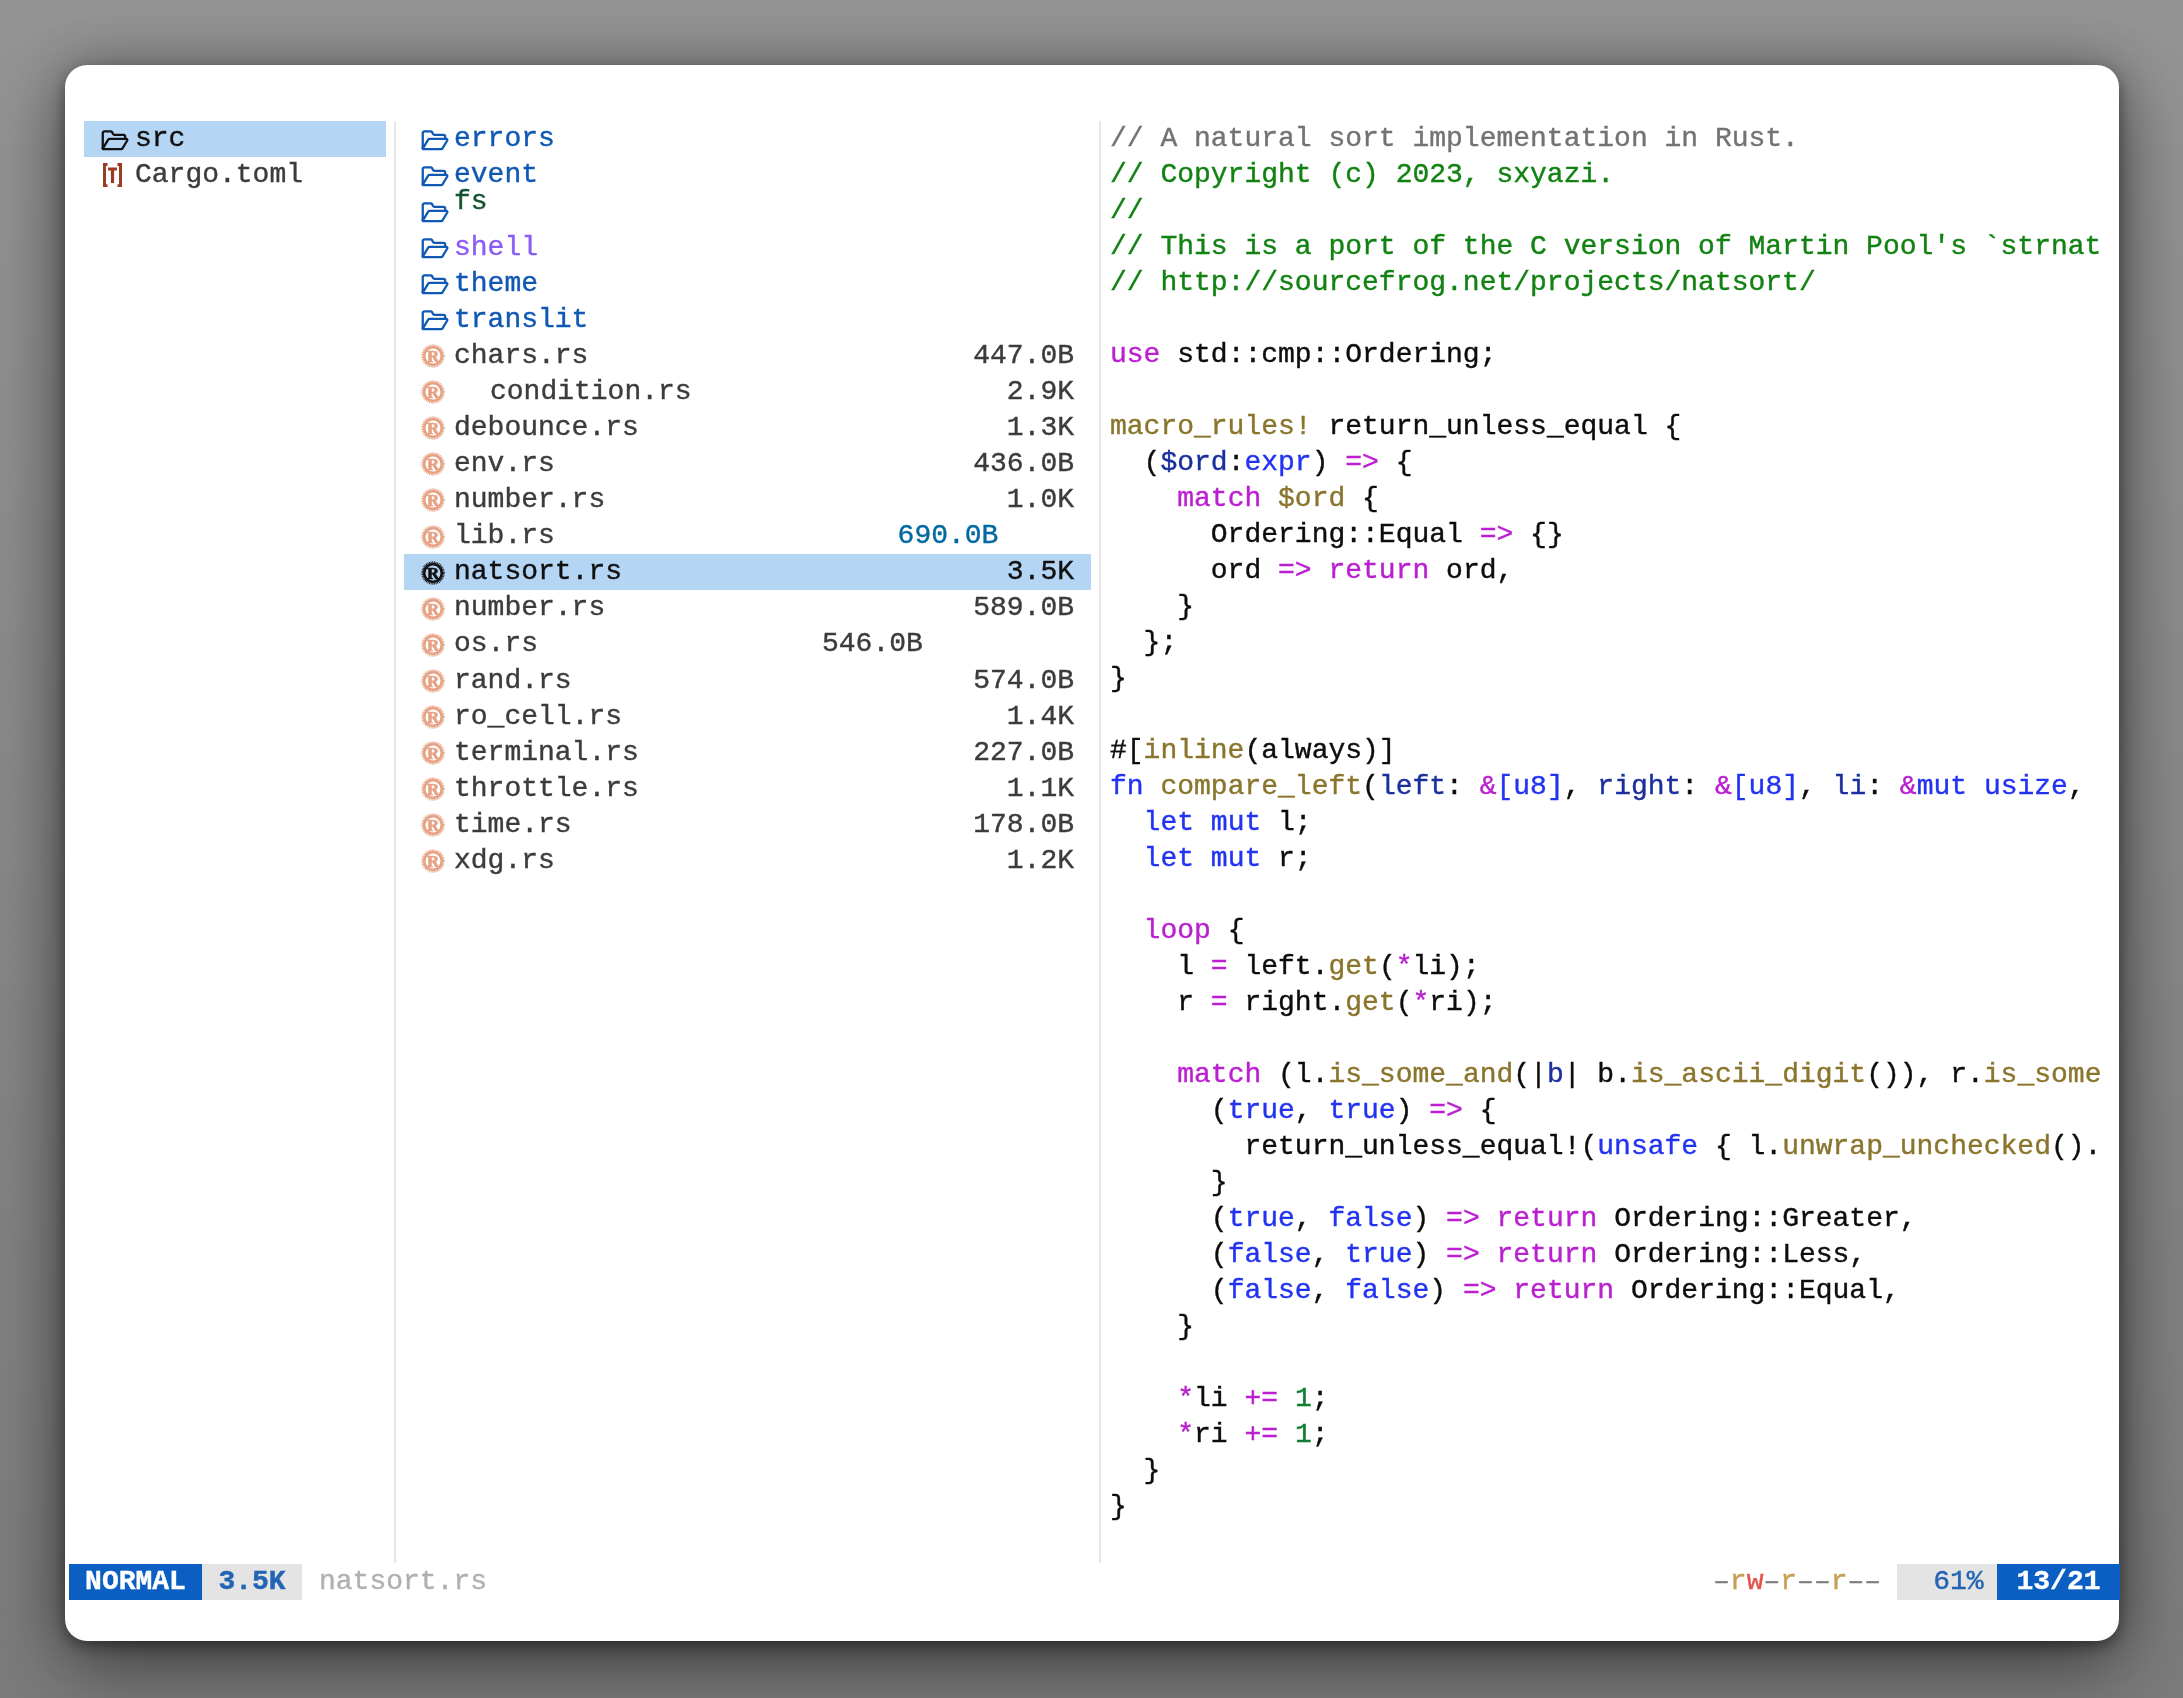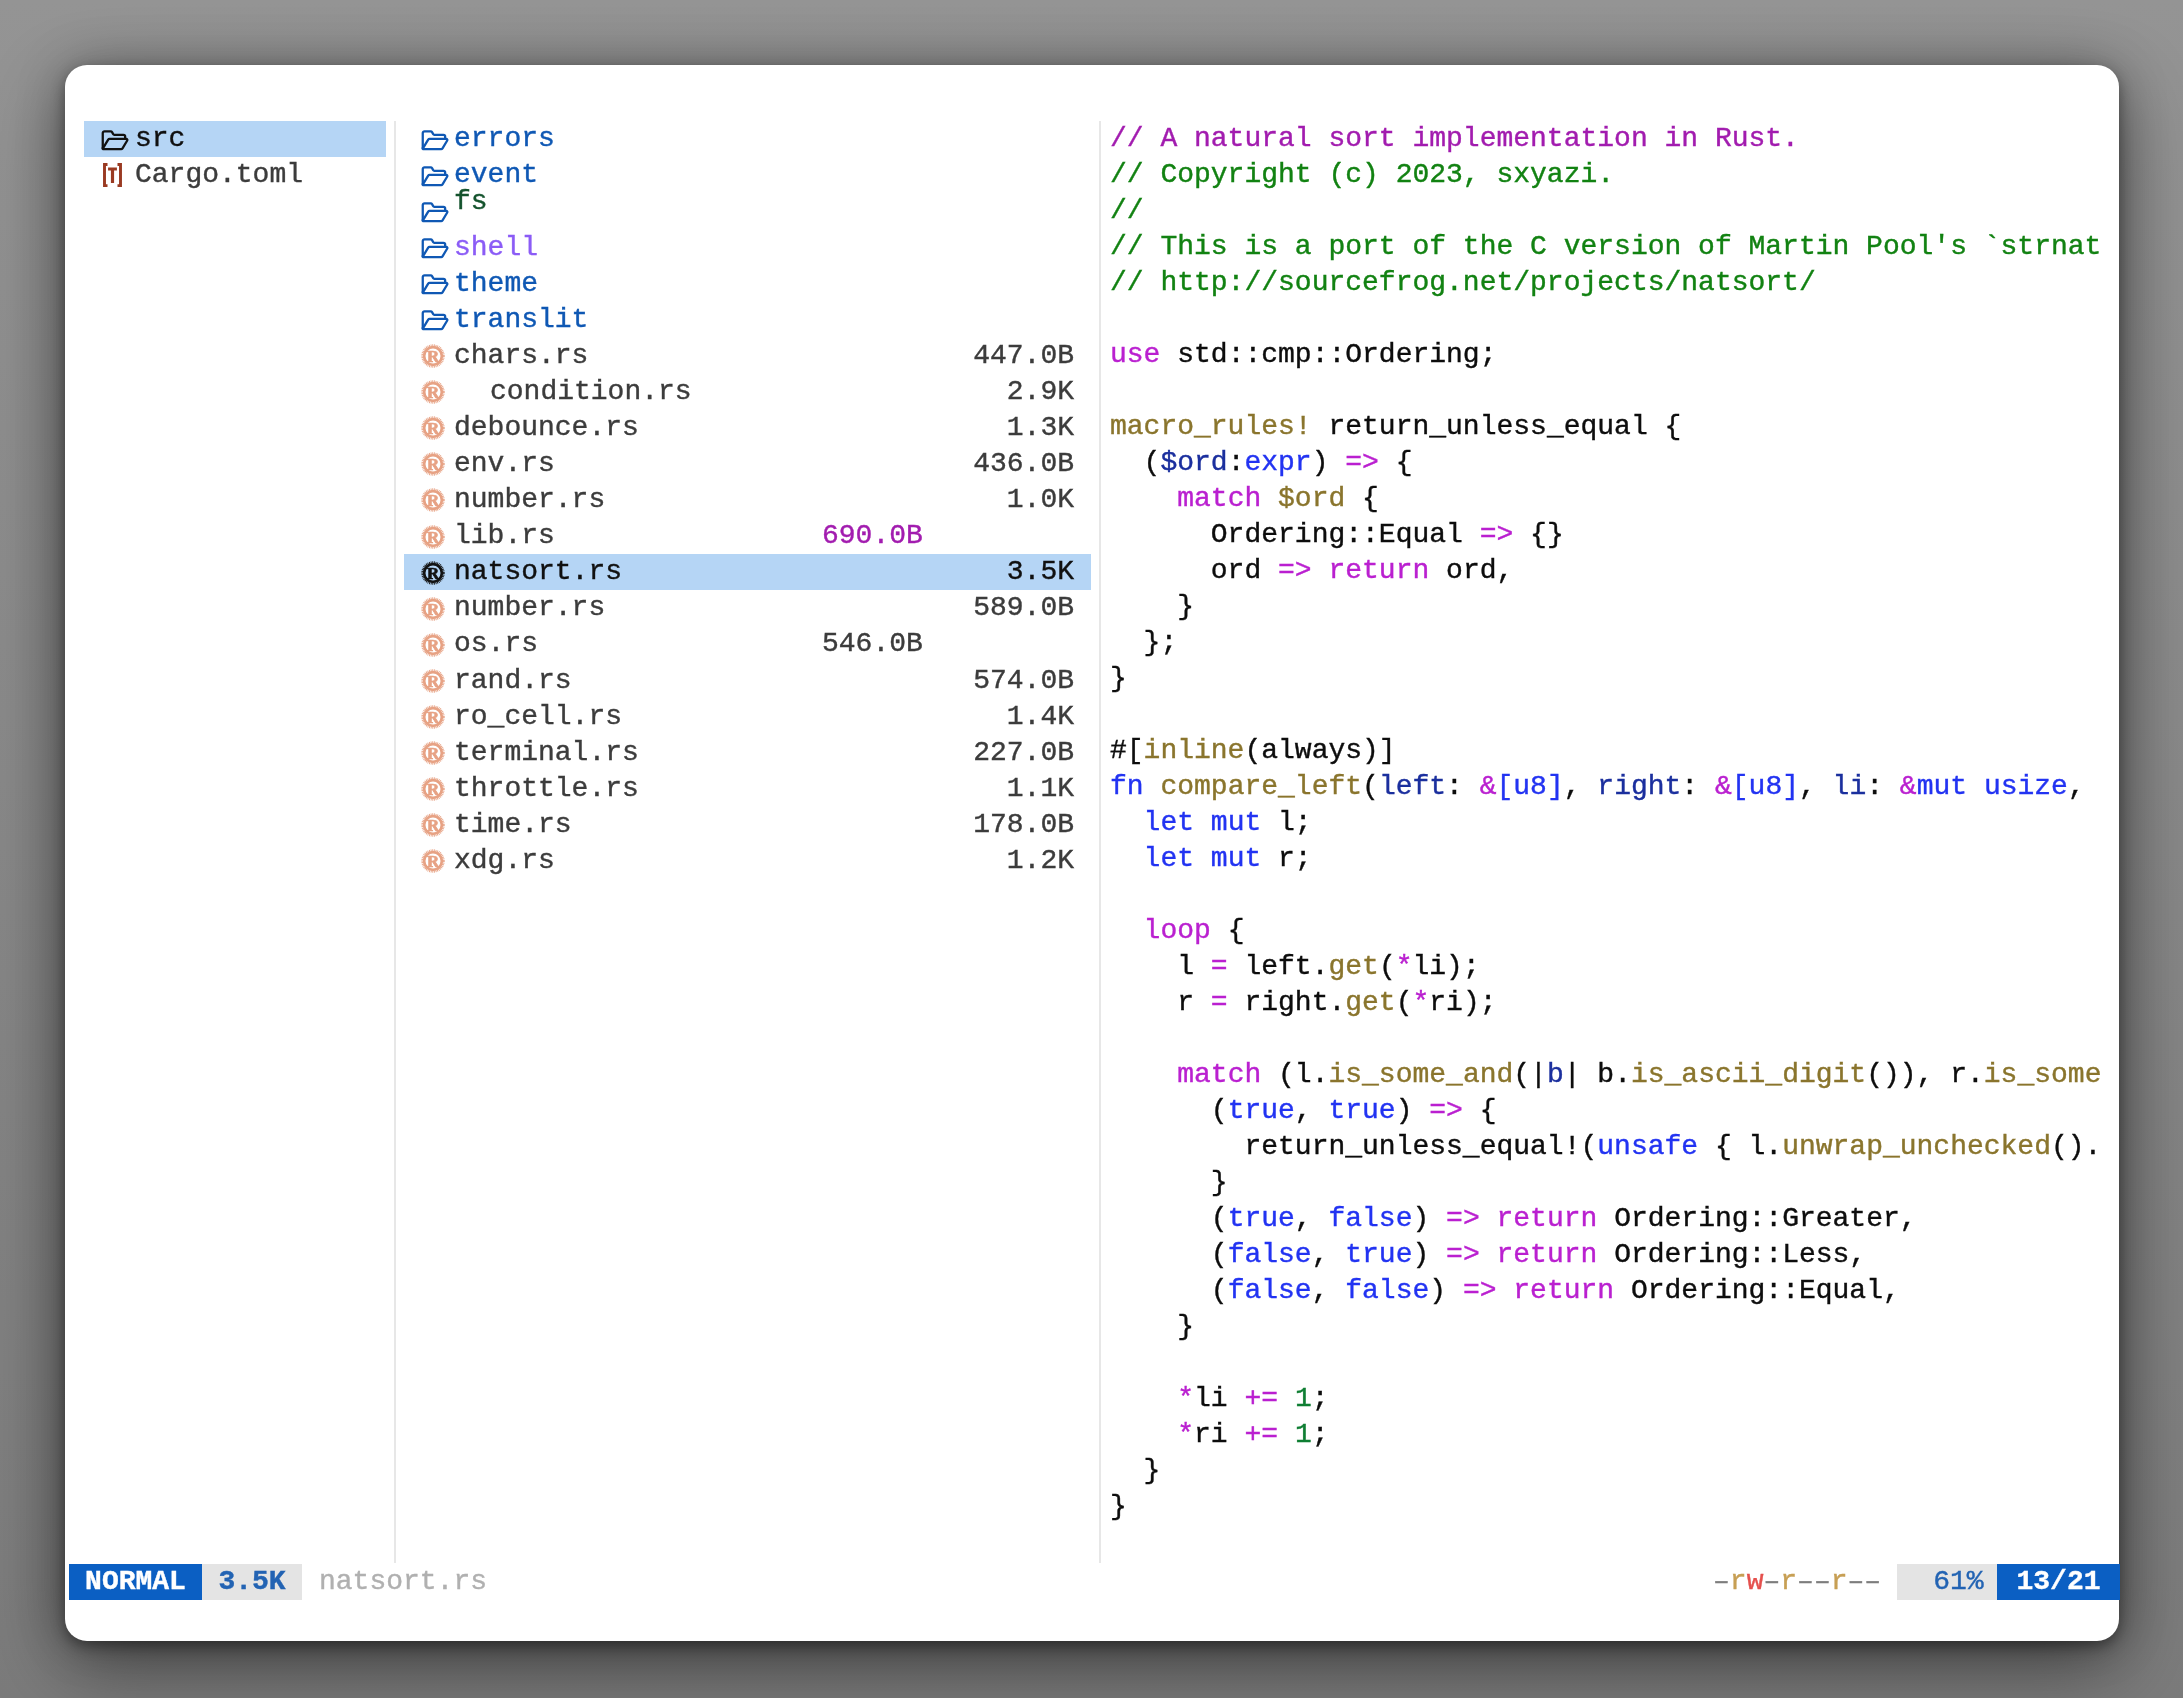--- a/index.html
+++ b/index.html
@@ -86,21 +86,21 @@
       <text x="16.2" y="23.6" text-anchor="middle" font-family="Liberation Serif" font-weight="bold" font-size="22.5" fill="#e7a284" stroke="#e7a284" stroke-width="0.9">R</text>
     </svg></div>
 <div class="row" style="top:482px;left:454px;color:#3c3c3c;">number.rs</div>
 <div class="row" style="top:482px;left:822px;width:252px;text-align:right;color:#3c3c3c;">1.0K</div>
 <div class="ic" style="left:421px;top:525px;width:23.5px;height:23.5px;"><svg width="24" height="24" viewBox="0 0 32 32" style="font-size:33.24px">
       <circle cx="16" cy="16" r="14.1" fill="none" stroke="#e7a284" stroke-width="3.0" stroke-dasharray="1.15 1.02"></circle>
       <circle cx="16" cy="16" r="11.8" fill="none" stroke="#e7a284" stroke-width="3.6"></circle>
       <text x="16.2" y="23.6" text-anchor="middle" font-family="Liberation Serif" font-weight="bold" font-size="22.5" fill="#e7a284" stroke="#e7a284" stroke-width="0.9">R</text>
     </svg></div>
 <div class="row" style="top:518px;left:454px;color:#3c3c3c;">lib.rs</div>
-<div class="row" style="top:518px;left:822px;width:252px;text-align:left;color:#a21caf;">690.0B</div>
+<div class="row" style="top:518px;left:822px;width:252px;text-align:center;color:#0369a1;">690.0B</div>
 <div style="position:absolute;left:404px;top:554px;width:687px;height:36px;background:#b5d5f5;"></div>
 <div class="ic" style="left:421px;top:561px;width:23.5px;height:23.5px;"><svg width="24" height="24" viewBox="0 0 32 32" style="font-size:33.24px">
       <circle cx="16" cy="16" r="14.1" fill="none" stroke="#131313" stroke-width="3.0" stroke-dasharray="1.15 1.02"></circle>
       <circle cx="16" cy="16" r="11.8" fill="none" stroke="#131313" stroke-width="3.6"></circle>
       <text x="16.2" y="23.6" text-anchor="middle" font-family="Liberation Serif" font-weight="bold" font-size="22.5" fill="#131313" stroke="#131313" stroke-width="0.9">R</text>
     </svg></div>
 <div class="row" style="top:554px;left:454px;color:#101010;">natsort.rs</div>
 <div class="row" style="top:554px;left:822px;width:252px;text-align:right;color:#101010;">3.5K</div>
 <div class="ic" style="left:421px;top:597px;width:23.5px;height:23.5px;"><svg width="24" height="24" viewBox="0 0 32 32" style="font-size:33.24px">
       <circle cx="16" cy="16" r="14.1" fill="none" stroke="#e7a284" stroke-width="3.0" stroke-dasharray="1.15 1.02"></circle>
@@ -151,21 +151,21 @@
     </svg></div>
 <div class="row" style="top:807px;left:454px;color:#3c3c3c;">time.rs</div>
 <div class="row" style="top:807px;left:822px;width:252px;text-align:right;color:#3c3c3c;">178.0B</div>
 <div class="ic" style="left:421px;top:849px;width:23.5px;height:23.5px;"><svg width="24" height="24" viewBox="0 0 32 32" style="font-size:33.24px">
       <circle cx="16" cy="16" r="14.1" fill="none" stroke="#e7a284" stroke-width="3.0" stroke-dasharray="1.15 1.02"></circle>
       <circle cx="16" cy="16" r="11.8" fill="none" stroke="#e7a284" stroke-width="3.6"></circle>
       <text x="16.2" y="23.6" text-anchor="middle" font-family="Liberation Serif" font-weight="bold" font-size="22.5" fill="#e7a284" stroke="#e7a284" stroke-width="0.9">R</text>
     </svg></div>
 <div class="row" style="top:843px;left:454px;color:#3c3c3c;">xdg.rs</div>
 <div class="row" style="top:843px;left:822px;width:252px;text-align:right;color:#3c3c3c;">1.2K</div>
-<pre class="code" style="left:1110px;top:121px;"><span style="color:#a21caf">// A natural sort implementation in Rust.</span>
+<pre class="code" style="left:1110px;top:121px;"><span style="color:#737373">// A natural sort implementation in Rust.</span>
 <span style="color:#128212">// Copyright (c) 2023, sxyazi.</span>
 <span style="color:#128212">//</span>
 <span style="color:#128212">// This is a port of the C version of Martin Pool's `strnat</span>
 <span style="color:#128212">// http://sourcefrog.net/projects/natsort/</span>
 
 <span style="color:#ba20d0">use</span><span style="color:#0d0d0d"> std::cmp::Ordering;</span>
 
 <span style="color:#8a752d">macro_rules!</span><span style="color:#0d0d0d"> return_unless_equal {</span>
 <span style="color:#0d0d0d">  (</span><span style="color:#1b2f9e">$ord</span><span style="color:#0d0d0d">:</span><span style="color:#2233f2">expr</span><span style="color:#0d0d0d">) </span><span style="color:#ba20d0">=&gt;</span><span style="color:#0d0d0d"> {</span>
 <span style="color:#0d0d0d">    </span><span style="color:#ba20d0">match</span><span style="color:#0d0d0d"> </span><span style="color:#8a752d">$ord</span><span style="color:#0d0d0d"> {</span>

